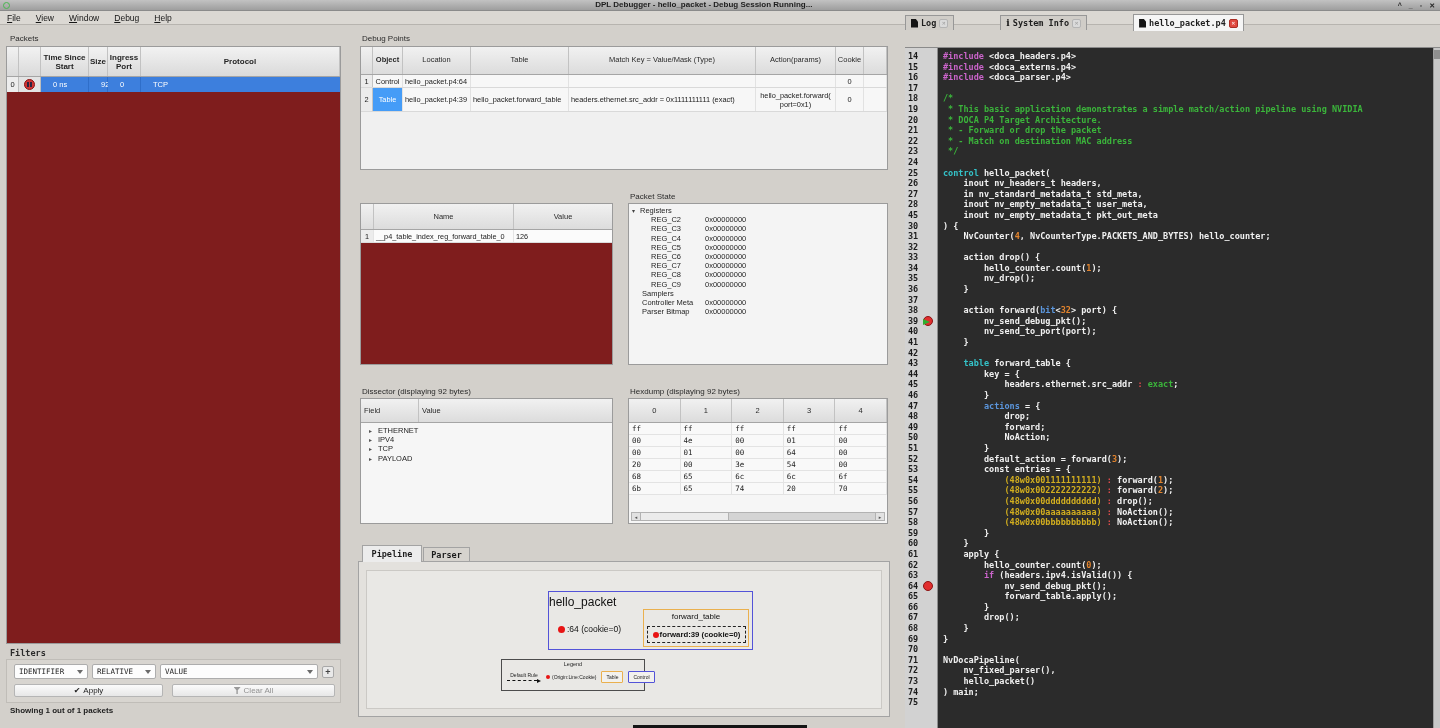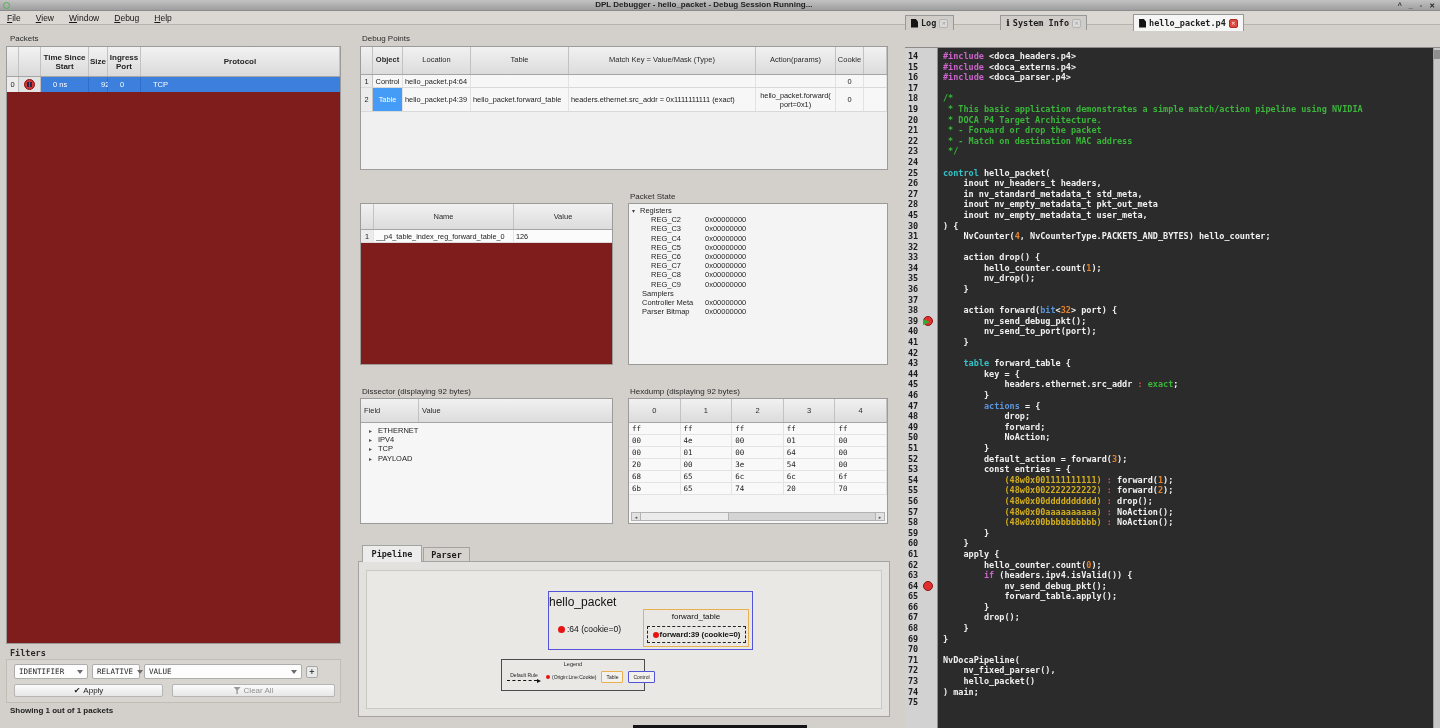--- a/index.html
+++ b/index.html
@@ -240,21 +240,21 @@
   </div>
 </div>
 
 <span class="plabel" id="filters-label">Filters</span>
 <div class="frame" id="filters-frame">
   <div class="dd-row">
     <div class="dd" style="width:74px;">
       <span>IDENTIFIER</span>
       <span class="dd-arrow"></span>
     </div>
-    <div class="dd" style="width:48px;">
+    <div class="dd" style="width:64px;">
       <span>RELATIVE</span>
       <span class="dd-arrow"></span>
     </div>
     <div class="dd" style="width:158px;">
       <span>VALUE</span>
       <span class="dd-arrow"></span>
     </div>
     <div class="plus-btn">+</div>
   </div>
   <div class="btn-row">
@@ -590,22 +590,22 @@
       <div class="code-line"><span class="tk-c">/*</span></div>
       <div class="code-line"><span class="tk-c"> * This basic application demonstrates a simple match/action pipeline using NVIDIA</span></div>
       <div class="code-line"><span class="tk-c"> * DOCA P4 Target Architecture.</span></div>
       <div class="code-line"><span class="tk-c"> * - Forward or drop the packet</span></div>
       <div class="code-line"><span class="tk-c"> * - Match on destination MAC address</span></div>
       <div class="code-line"><span class="tk-c"> */</span></div>
       <div class="code-line">&nbsp;</div>
       <div class="code-line"><span class="tk-k">control</span><span class="tk-d"> hello_packet(</span></div>
       <div class="code-line"><span class="tk-d">    inout nv_headers_t headers,</span></div>
       <div class="code-line"><span class="tk-d">    in nv_standard_metadata_t std_meta,</span></div>
+      <div class="code-line"><span class="tk-d">    inout nv_empty_metadata_t user_meta,</span></div>
       <div class="code-line"><span class="tk-d">    inout nv_empty_metadata_t pkt_out_meta</span></div>
-      <div class="code-line"><span class="tk-d">    inout nv_empty_metadata_t user_meta,</span></div>
       <div class="code-line"><span class="tk-d">) {</span></div>
       <div class="code-line"><span class="tk-d">    NvCounter(</span><span class="tk-n">4</span><span class="tk-d">, NvCounterType.PACKETS_AND_BYTES) hello_counter;</span></div>
       <div class="code-line">&nbsp;</div>
       <div class="code-line"><span class="tk-d">    action drop() {</span></div>
       <div class="code-line"><span class="tk-d">        hello_counter.count(</span><span class="tk-n">1</span><span class="tk-d">);</span></div>
       <div class="code-line"><span class="tk-d">        nv_drop();</span></div>
       <div class="code-line"><span class="tk-d">    }</span></div>
       <div class="code-line">&nbsp;</div>
       <div class="code-line"><span class="tk-d">    action forward(</span><span class="tk-kw">bit</span><span class="tk-d">&lt;</span><span class="tk-n">32</span><span class="tk-d">&gt; port) {</span></div>
       <div class="code-line"><span class="tk-d">        nv_send_debug_pkt();</span></div>

